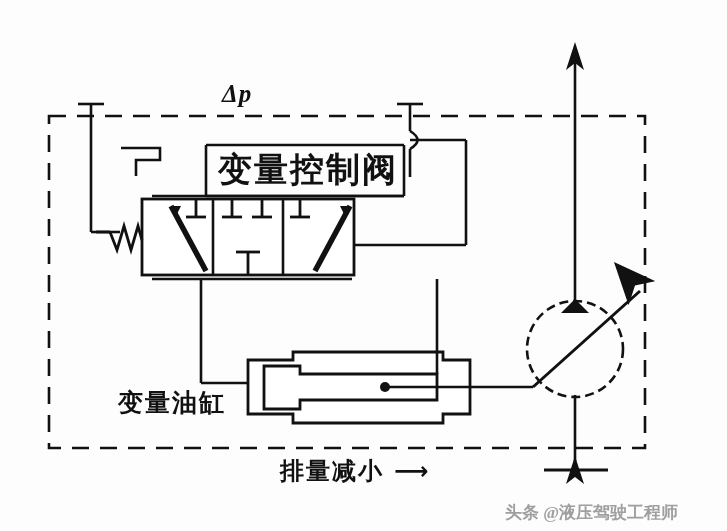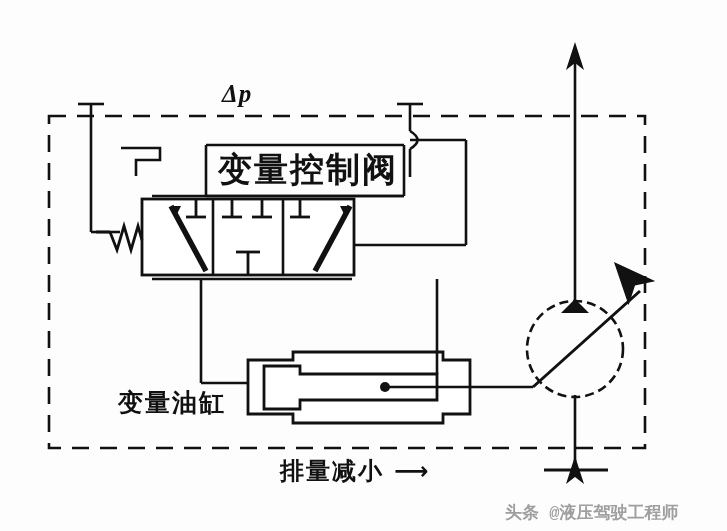--- a/index.html
+++ b/index.html
@@ -36,21 +36,21 @@
   }
   #label-displacement{
     left:280px;top:459px;
     font-size:24px;font-weight:bold;letter-spacing:2px;
     font-family:"DejaVu Sans","Liberation Sans",sans-serif;
   }
   #watermark{
     position:absolute;left:505px;top:501px;
     font-size:17px;color:#8f8f8f;font-weight:bold;
     white-space:nowrap;opacity:.85;
-    font-family:Liberation Mono, monospace;
+    font-family:Liberation Serif, serif;
   }
 </style>
 </head>
 <body>
 
 <div id="stage">
 
   <svg id="schematic" viewBox="0 0 727 531">
     <defs>
       <marker id="solidArrow" viewBox="0 0 12 14" refX="6" refY="13" markerWidth="12" markerHeight="14" orient="auto-start-reverse">

